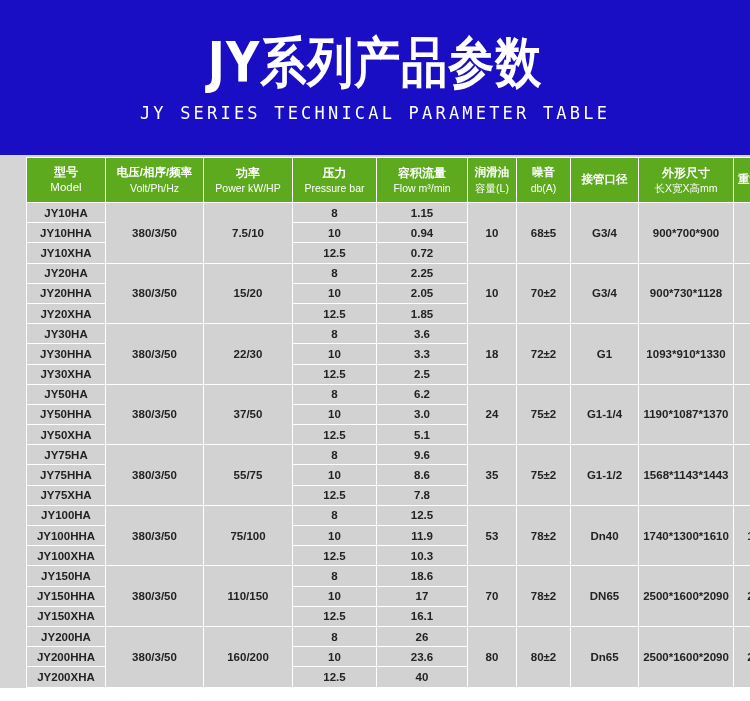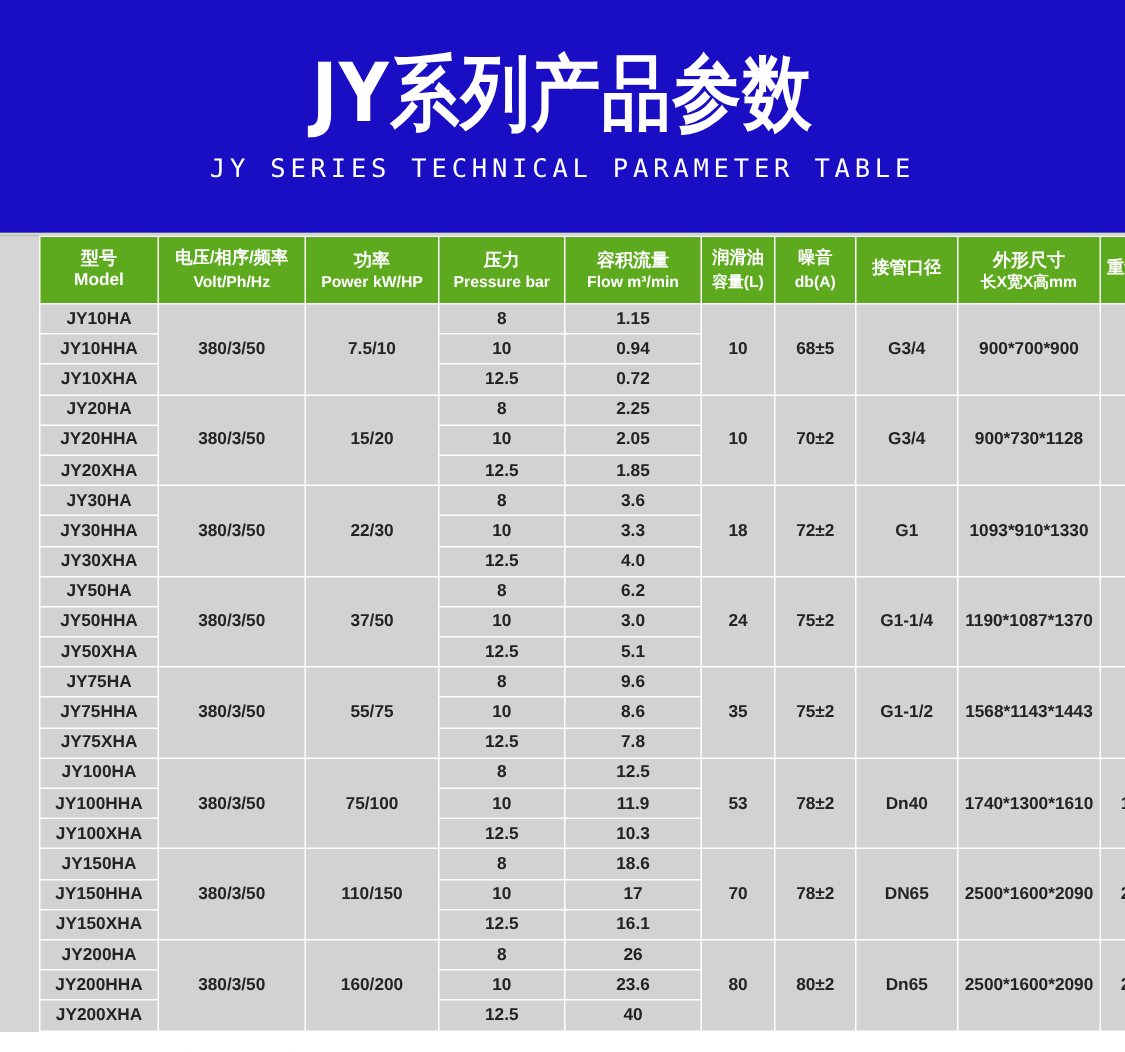--- a/index.html
+++ b/index.html
@@ -2,21 +2,21 @@
 <html><head>
 <meta charset="utf-8">
 <style>
   * { box-sizing: border-box; margin: 0; padding: 0; }
   html, body {
     width: 750px; height: 701px;
     font-family: "Liberation Sans", "DejaVu Sans", sans-serif;
     background: #ffffff;
     overflow: hidden;
   }
-  #page { position: relative; width: 750px; height: 693px; background: #4d7c0f; }
+  #page { position: relative; width: 750px; height: 693px; background: #be185d; }
 
   
   .banner {
     position: relative;
     width: 750px; height: 155px;
     background: #1a0ec4;
     overflow: hidden;
     display: flex; flex-direction: column;
     align-items: center; justify-content: center;
   }
@@ -63,21 +63,21 @@
   }
   table.spec thead th {
     background: #5eaa1e;
     color: #ffffff;
     height: 44px;
     font-size: 12px;
     line-height: 1.35;
     padding: 2px 1px;
   }
   thead th .cn { display: block; font-size: 12px; font-weight: 700; }
-  thead th .en { display: block; font-size: 11.5px; font-weight: 700; }
+  thead th .en { display: block; font-size: 11.5px; font-weight: 400; }
   thead th .cn.sm { font-size: 11.5px; }
   thead th .en.sm { font-size: 10.5px; }
 
   td.model {
     background: #a8a8a8;
     color: #1e1e1e;
     font-size: 11.5px;
     font-weight: 700;
     text-align: left;
     padding-left: 11px;
@@ -220,21 +220,21 @@
             <td class="merged" rowspan="3">470</td>
           </tr>
           <tr>
             <td class="model">JY30HHA</td>
             <td>10</td>
             <td>3.3</td>
           </tr>
           <tr>
             <td class="model">JY30XHA</td>
             <td>12.5</td>
-            <td>4.0</td>
+            <td>2.5</td>
           </tr>
           <tr>
             <td class="model">JY50HA</td>
             <td class="merged" rowspan="3">380/3/50</td>
             <td class="merged" rowspan="3">37/50</td>
             <td>8</td>
             <td>6.2</td>
             <td class="merged" rowspan="3">24</td>
             <td class="merged" rowspan="3">75±2</td>
             <td class="merged" rowspan="3">G1-1/4</td>

